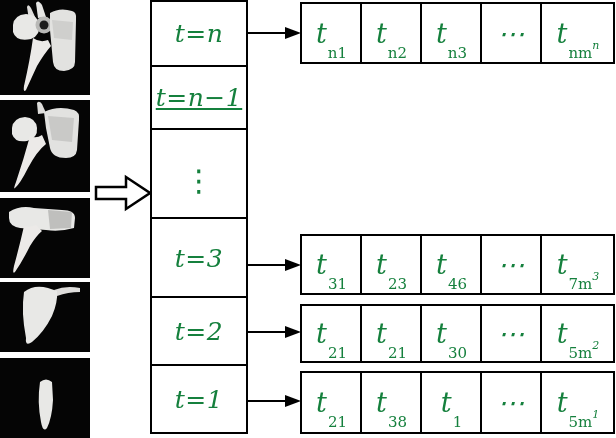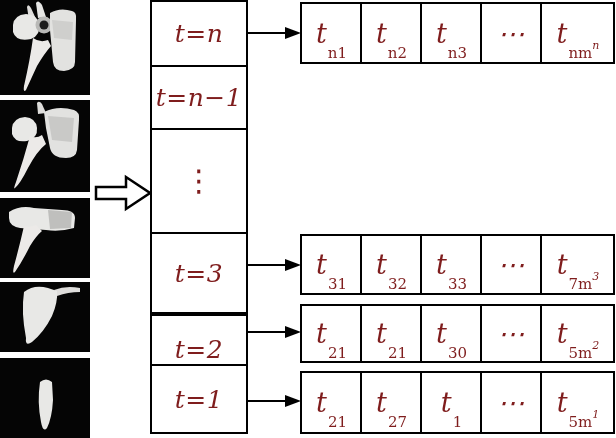--- a/index.html
+++ b/index.html
@@ -1,21 +1,21 @@
 <!DOCTYPE html>
 <html><head>
 <meta charset="utf-8">
 <style>
   html,body{margin:0;padding:0;background:#ffffff;}
   .figure{
     position:relative;
     width:616px;height:438px;
     background:#ffffff;
     font-family:"DejaVu Serif","Liberation Serif",serif;
-    color:#7f1d1d;
+    color:#15803d;
     overflow:hidden;
   }
   
   .strip{position:absolute;left:0;top:0;width:90px;height:438px;}
   .scan{position:absolute;left:0;width:90px;background:#050505;}
   .scan svg{display:block;width:100%;height:100%;}
   .scan1{top:0;height:95px;}
   .scan2{top:100px;height:92px;}
   .scan3{top:198px;height:80px;}
   .scan4{top:282px;height:70px;}
@@ -25,25 +25,25 @@
   
   .tbox{
     position:absolute;left:150px;width:98px;
     box-sizing:border-box;border:2px solid #000;background:#fff;
     display:flex;align-items:center;justify-content:center;
   }
   .tbox .tlabel{
     font-style:italic;font-size:25px;line-height:1;letter-spacing:0.5px;
   }
   .tbox-1{top:0;height:67px;}
-  .tbox-2{top:65px;height:65px;}
+  .tbox-2{top:65px;height:65px;text-decoration:underline;}
   .tbox-3{top:128px;height:106px;}
   .tbox-3 .tlabel{font-style:normal;font-size:30px;}
-  .tbox-4{top:232px;height:82px;}
-  .tbox-5{top:296px;height:70px;margin-top:18px;}
+  .tbox-4{top:217px;height:82px;}
+  .tbox-5{top:296px;height:70px;}
   .tbox-6{top:364px;height:70px;}
   
   .link-arrow{position:absolute;width:54px;height:16px;}
   .arrow-n{left:247px;top:25px;}
   .arrow-3{left:247px;top:257px;}
   .arrow-2{left:247px;top:324px;}
   .arrow-1{left:247px;top:393px;}
   
   .trow{position:absolute;left:300px;display:flex;}
   .row-n{top:2px;height:62px;}
@@ -184,26 +184,26 @@
   </div>
 
   <div class="trow row-3">
     <div class="cell">
         <span class="base">t</span>
         <span class="sub">31</span>
         <span class="ss"></span>
       </div>
     <div class="cell">
         <span class="base">t</span>
-        <span class="sub">32</span>
-        <span class="ss"></span>
-      </div>
-    <div class="cell">
-        <span class="base">t</span>
-        <span class="sub">33</span>
+        <span class="sub">23</span>
+        <span class="ss"></span>
+      </div>
+    <div class="cell">
+        <span class="base">t</span>
+        <span class="sub">46</span>
         <span class="ss"></span>
       </div>
     <div class="cell">
         <span class="base">⋯</span>
         <span class="sub"></span>
         <span class="ss"></span>
       </div>
     <div class="cell last">
         <span class="base">t</span>
         <span class="sub">7m</span>
@@ -240,21 +240,21 @@
   </div>
 
   <div class="trow row-1">
     <div class="cell">
         <span class="base">t</span>
         <span class="sub">21</span>
         <span class="ss"></span>
       </div>
     <div class="cell">
         <span class="base">t</span>
-        <span class="sub">27</span>
+        <span class="sub">38</span>
         <span class="ss"></span>
       </div>
     <div class="cell">
         <span class="base">t</span>
         <span class="sub">1</span>
         <span class="ss"></span>
       </div>
     <div class="cell">
         <span class="base">⋯</span>
         <span class="sub"></span>

